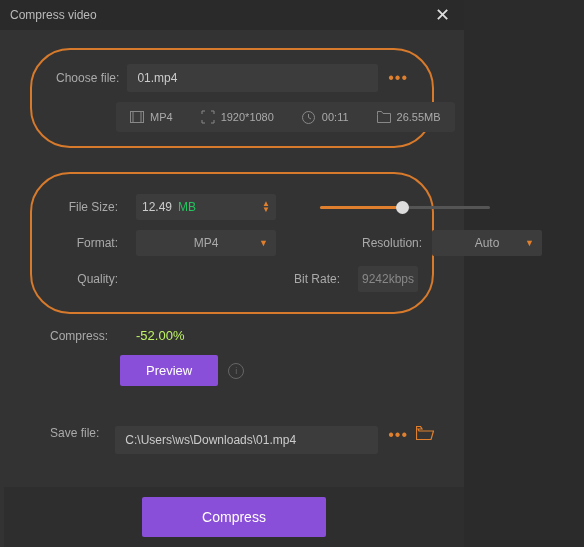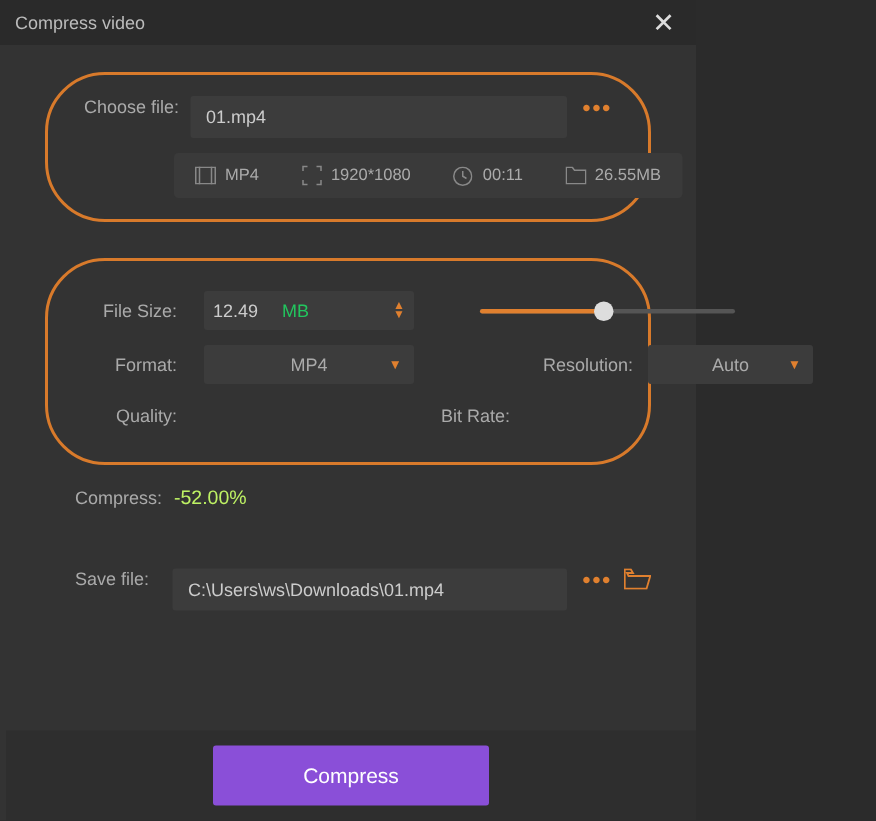--- a/index.html
+++ b/index.html
@@ -1,42 +1,42 @@
 <!DOCTYPE html>
 <html><head>
 <meta charset="utf-8">
 <style>
 html,body{margin:0;padding:0;background:#2b2b2b;font-family:Arial,sans-serif;font-size:12px;color:#aaa}
 .window{width:464px;height:547px;background:#333;position:relative;box-sizing:border-box}
 .titlebar{height:30px;background:#2a2a2a;display:flex;align-items:center;padding:0 10px;justify-content:space-between}
 .title{color:#bbb;font-size:12px}
 .close{color:#ddd;font-size:18px;cursor:pointer;padding:0 4px}
 .section1{margin:18px 30px 0 30px;border:2px solid #d87a2b;border-radius:40px;padding:14px 24px 14px 24px;position:relative}
-.row{display:flex;}
+.row{display:flex;align-items:center}
 .label{color:#aaa;font-size:12px;margin-right:8px;white-space:nowrap}
 .fileinput{flex:1;background:#3c3c3c;border:none;color:#ccc;padding:7px 10px;font-size:12px;border-radius:2px}
 .dots{color:#e0802f;margin-left:10px;font-size:16px;letter-spacing:1px;cursor:pointer}
 .metabar{margin-top:10px;margin-left:60px;background:#3a3a3a;border-radius:3px;padding:8px 14px;display:flex;gap:28px;align-items:center;font-size:11px;color:#aaa;width:fit-content}
 .metaitem{display:flex;align-items:center;gap:6px}
 .icon{width:14px;height:14px;display:inline-flex;align-items:center;justify-content:center}
 .section2{margin:24px 30px 0 30px;border:2px solid #d87a2b;border-radius:40px;padding:20px 30px 20px 30px}
 .grid{display:grid;grid-template-columns:60px 140px 1fr 60px 110px;gap:10px 14px;align-items:center}
 .grid .label{text-align:right;margin:4px}
-.stepper{display:flex;align-items:center;background:#3c3c3c;border-radius:2px;height:26px;padding:0 6px;gap:16px}
+.stepper{display:flex;align-items:center;background:#3c3c3c;border-radius:2px;height:26px;padding:0 6px;gap:6px}
 .stepper .num{color:#ccc;font-size:12px}
 .stepper .unit{color:#22c55e;font-size:12px}
 .stepper .arrows{margin-left:auto;display:flex;flex-direction:column;line-height:6px;color:#e0802f;font-size:8px}
 .dropdown{display:flex;align-items:center;justify-content:center;background:#3c3c3c;height:26px;border-radius:2px;position:relative;padding:0 8px}
 .dropdown .caret{position:absolute;right:8px;color:#e0802f;font-size:9px}
 .slider{position:relative;height:26px;display:flex;align-items:center}
 .track{height:3px;background:#555;width:170px;position:relative;border-radius:2px}
 .fill{position:absolute;left:0;top:0;height:3px;background:#e0802f;width:80px;border-radius:2px}
 .thumb{position:absolute;left:76px;top:-5px;width:13px;height:13px;background:#ddd;border-radius:50%}
 .static{background:#3c3c3c;color:#888;height:26px;display:flex;align-items:center;justify-content:center;border-radius:2px;font-size:12px}
-.compressrow{margin:14px 30px 0 50px;display:flex;align-items:center;}
+.compressrow{margin:14px 30px 0 50px;display:flex;align-items:center;gap:20px}
 .compressval{color:#bef264;font-size:13px}
 .previewrow{margin:12px 0 0 120px;display:flex;align-items:center;gap:10px}
 .preview{background:#8a4fd8;color:#fff;border:none;padding:8px 26px;font-size:13px;border-radius:2px;cursor:pointer}
 .info{width:14px;height:14px;border:1px solid #666;border-radius:50%;color:#666;font-size:9px;display:flex;align-items:center;justify-content:center}
 .saverow{margin:40px 30px 0 50px;display:flex;align-items:flex-start}
 .saverow .fileinput{margin-left:8px}
 .foldericon{color:#e0802f;margin-left:8px;cursor:pointer}
 .footer{position:absolute;bottom:0;left:4px;right:0;height:60px;background:#2e2e2e;display:flex;align-items:center;justify-content:center}
 .compressbtn{background:#8a4fd8;color:#fff;border:none;padding:12px 60px;font-size:14px;border-radius:2px;cursor:pointer}
 svg{display:block}
@@ -121,28 +121,35 @@
       <div></div>
       <span class="label">Resolution:</span>
       <div class="dropdown">
         <span>Auto</span>
         <span class="caret">▼</span>
       </div>
 
       <span class="label">Quality:</span>
       <div></div>
       <span class="label">Bit Rate:</span>
+      <div class="static">
+          <span>9242kbps</span>
+        </div>
     </div>
   </div>
 
   <div class="compressrow">
     <span class="label">Compress:</span>
     <span class="compressval">-52.00%</span>
   </div>
 
+  <div class="previewrow">
+    <button class="preview">Preview</button>
+    <span class="info">i</span>
+  </div>
 
   <div class="saverow">
     <span class="label">Save file:</span>
     <input class="fileinput" value="C:\Users\ws\Downloads\01.mp4" style="">
     <span class="dots">•••</span>
     <span class="foldericon">
         <svg width="18" height="14" viewBox="0 0 18 14">
           <path d="M0.5 3V13.5H15L17.5 5H3L2 3H6L4.5 0.5H0.5z" fill="none" stroke="#e0802f" stroke-width="1.2"></path>
         </svg>
       </span>

